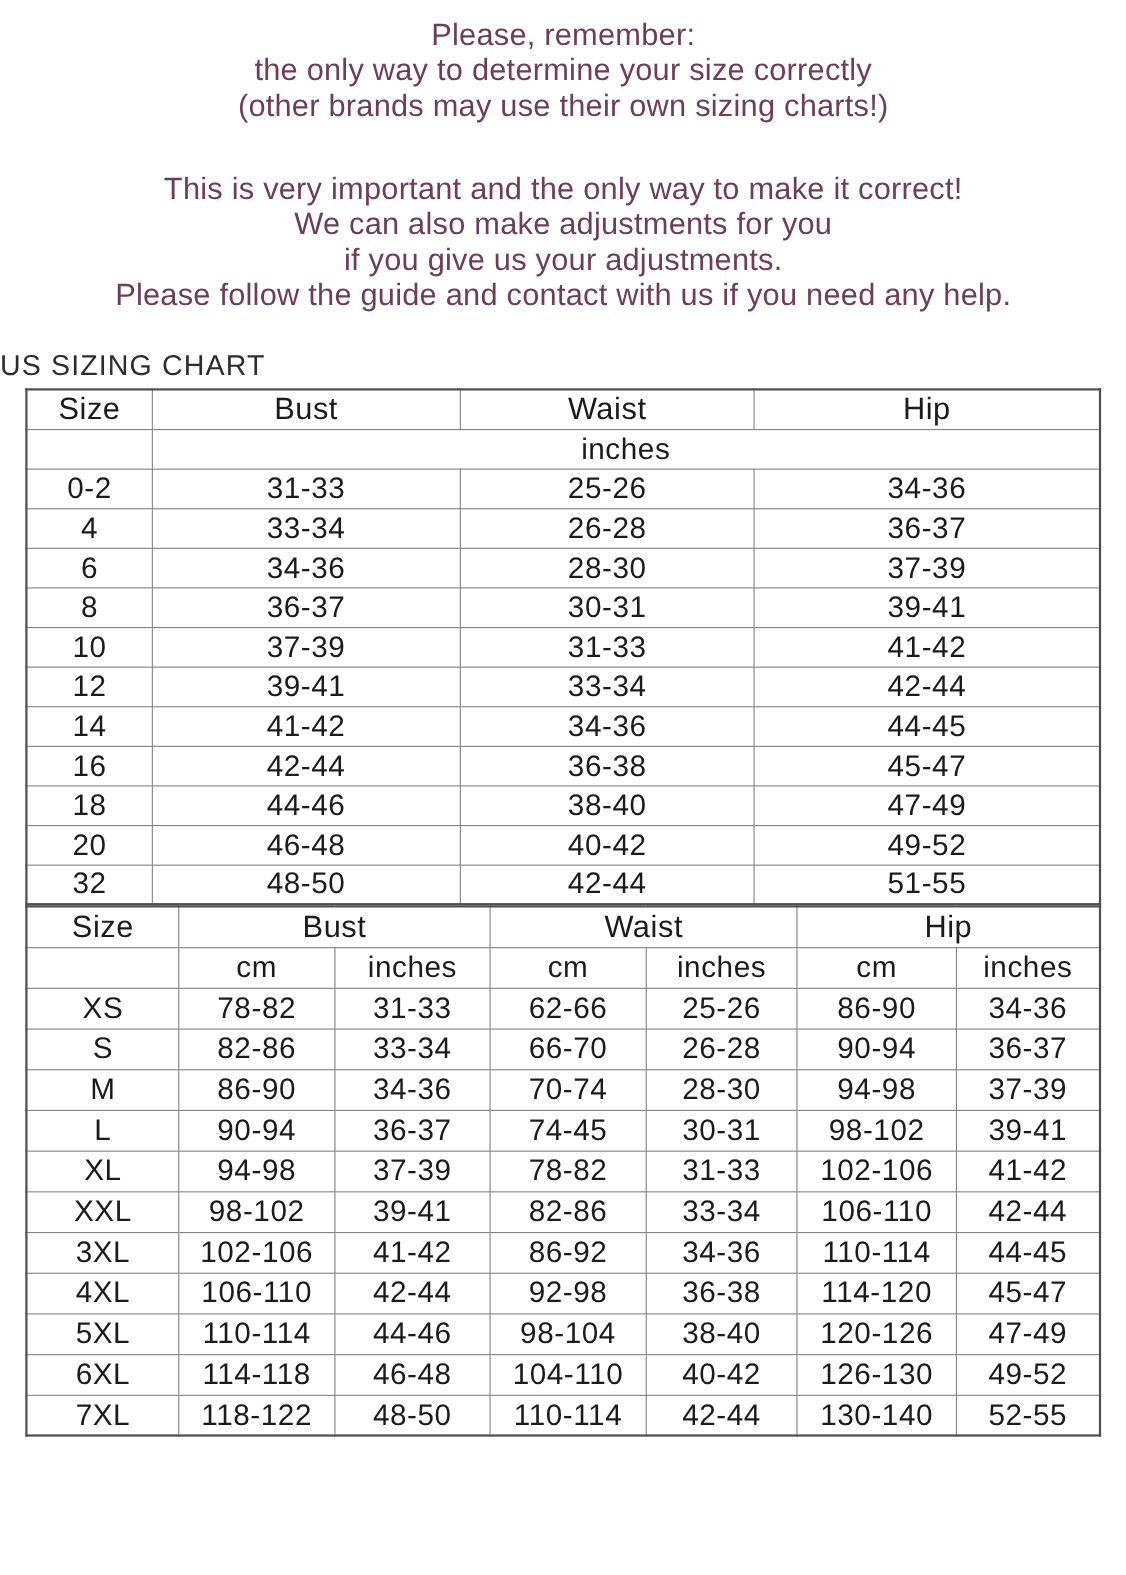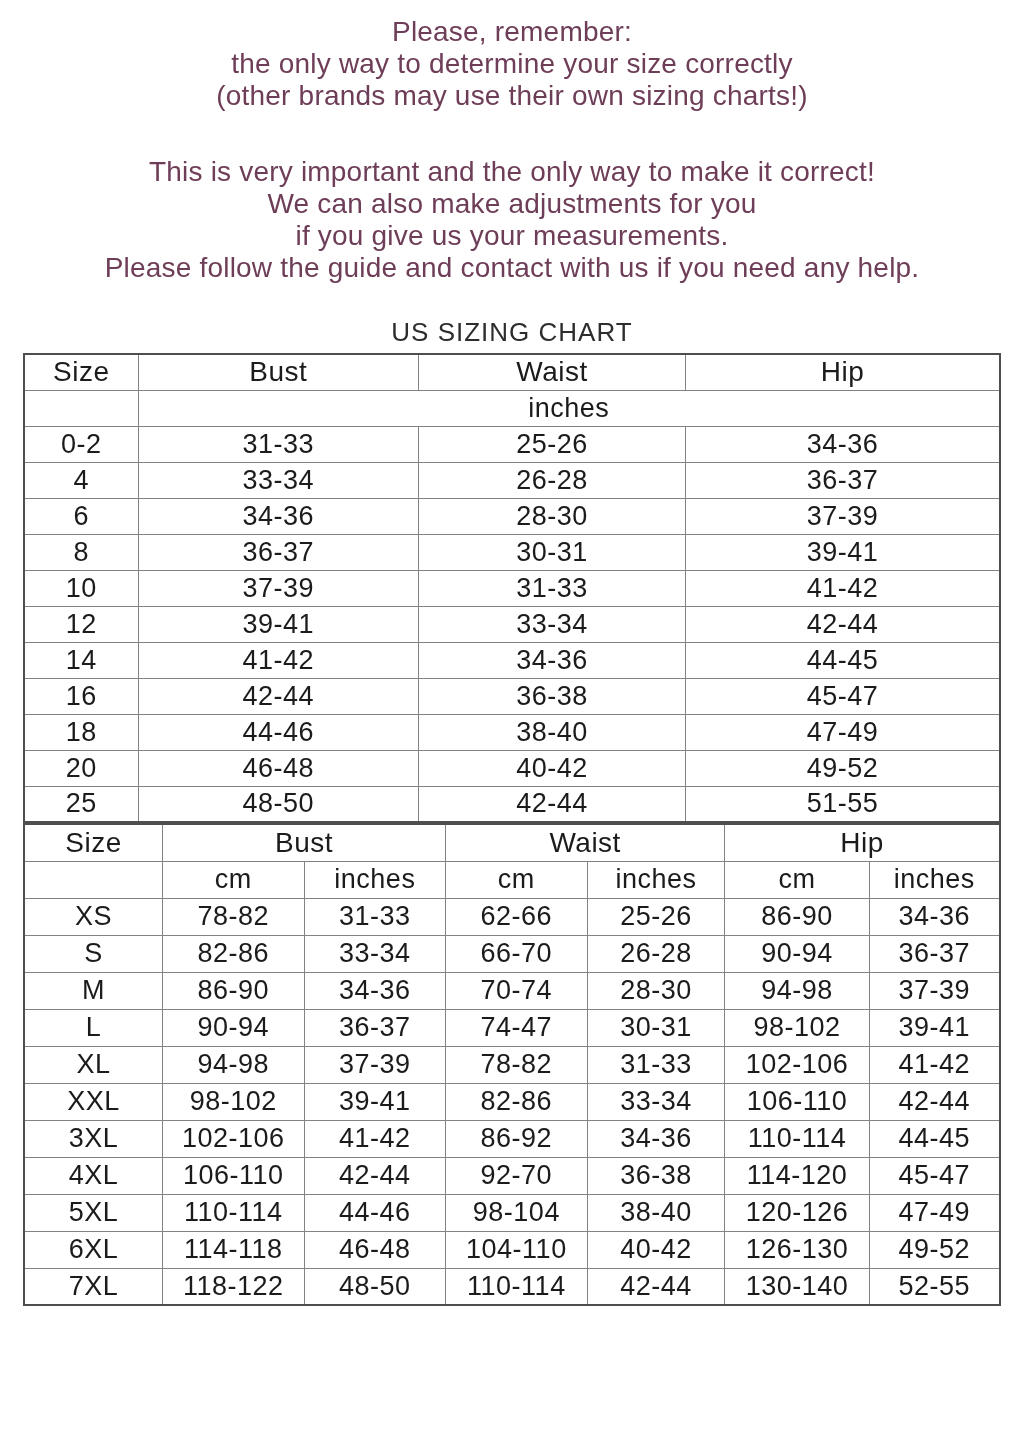--- a/index.html
+++ b/index.html
@@ -20,21 +20,21 @@
     font-size: 28px;
     line-height: 32px;
     font-weight: 300;
     letter-spacing: 0.2px;
   }
   .intro .line { display: block; }
   .para { margin: 0; }
   .para + .para { margin-top: 44px; }
 
   .chart-title {
-    text-align: center;
+    text-align: left;
     color: var(--title-text, #2d2d2d);
     font-size: 26px;
     line-height: 28px;
     font-weight: 300;
     letter-spacing: 1px;
   }
   .chart-title.us   { margin: 34px 0 7px; }
   .chart-title.intl { margin: 12px 0 6px; }
 
   table.size-table {
@@ -66,21 +66,21 @@
 
   <div class="intro">
     <p class="para">
       <span class="line">Please, remember:</span>
       <span class="line">the only way to determine your size correctly</span>
       <span class="line">(other brands may use their own sizing charts!)</span>
     </p>
     <p class="para">
       <span class="line">This is very important and the only way to make it correct!</span>
       <span class="line">We can also make adjustments for you</span>
-      <span class="line">if you give us your measurements.</span>
+      <span class="line">if you give us your adjustments.</span>
       <span class="line">Please follow the guide and contact with us if you need any help.</span>
     </p>
   </div>
 
   <div class="chart-title us">US SIZING CHART</div>
 
   <table class="size-table us-table">
     <colgroup>
       <col style="width:11.7%">
         <col style="width:28.7%">
@@ -154,21 +154,21 @@
           <td>38-40</td>
           <td>47-49</td>
         </tr>
         <tr>
           <td>20</td>
           <td>46-48</td>
           <td>40-42</td>
           <td>49-52</td>
         </tr>
         <tr>
-          <td>25</td>
+          <td>32</td>
           <td>48-50</td>
           <td>42-44</td>
           <td>51-55</td>
         </tr>
       </tbody>
   </table>
 
 
   <table class="size-table intl-table">
     <colgroup>
@@ -222,21 +222,21 @@
           <td>34-36</td>
           <td>70-74</td>
           <td>28-30</td>
           <td>94-98</td>
           <td>37-39</td>
         </tr>
         <tr>
           <td>L</td>
           <td>90-94</td>
           <td>36-37</td>
-          <td>74-47</td>
+          <td>74-45</td>
           <td>30-31</td>
           <td>98-102</td>
           <td>39-41</td>
         </tr>
         <tr>
           <td>XL</td>
           <td>94-98</td>
           <td>37-39</td>
           <td>78-82</td>
           <td>31-33</td>
@@ -258,21 +258,21 @@
           <td>41-42</td>
           <td>86-92</td>
           <td>34-36</td>
           <td>110-114</td>
           <td>44-45</td>
         </tr>
         <tr>
           <td>4XL</td>
           <td>106-110</td>
           <td>42-44</td>
-          <td>92-70</td>
+          <td>92-98</td>
           <td>36-38</td>
           <td>114-120</td>
           <td>45-47</td>
         </tr>
         <tr>
           <td>5XL</td>
           <td>110-114</td>
           <td>44-46</td>
           <td>98-104</td>
           <td>38-40</td>

